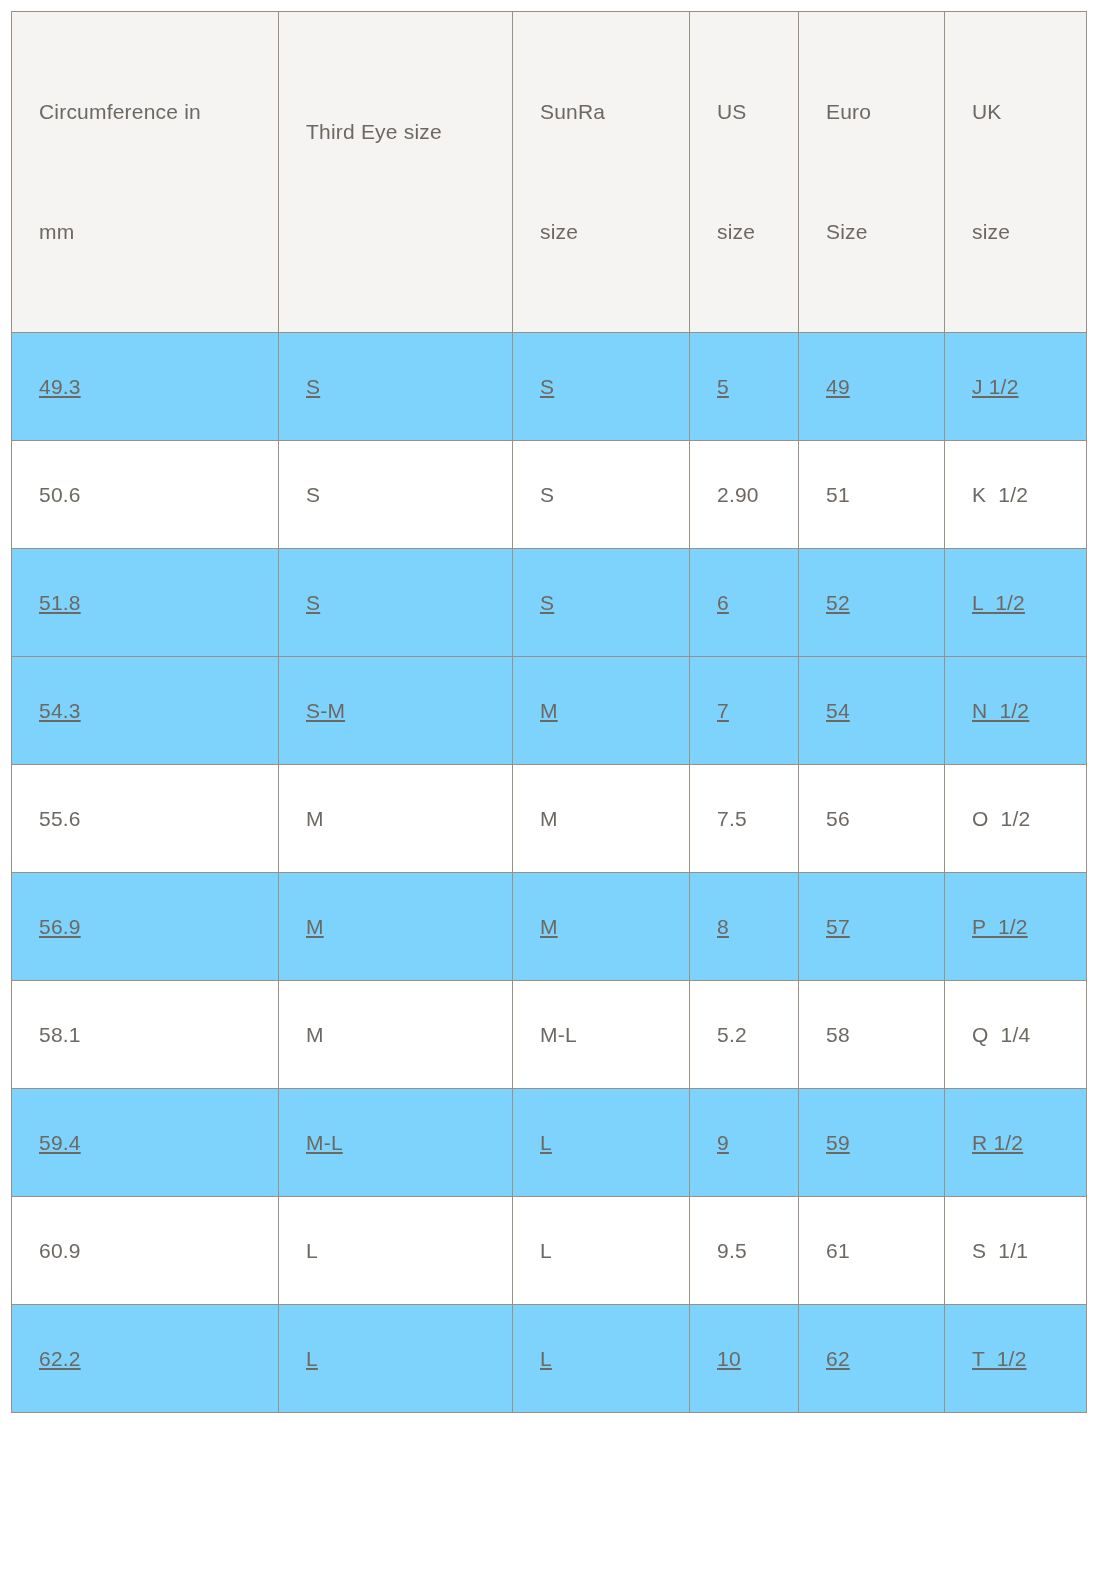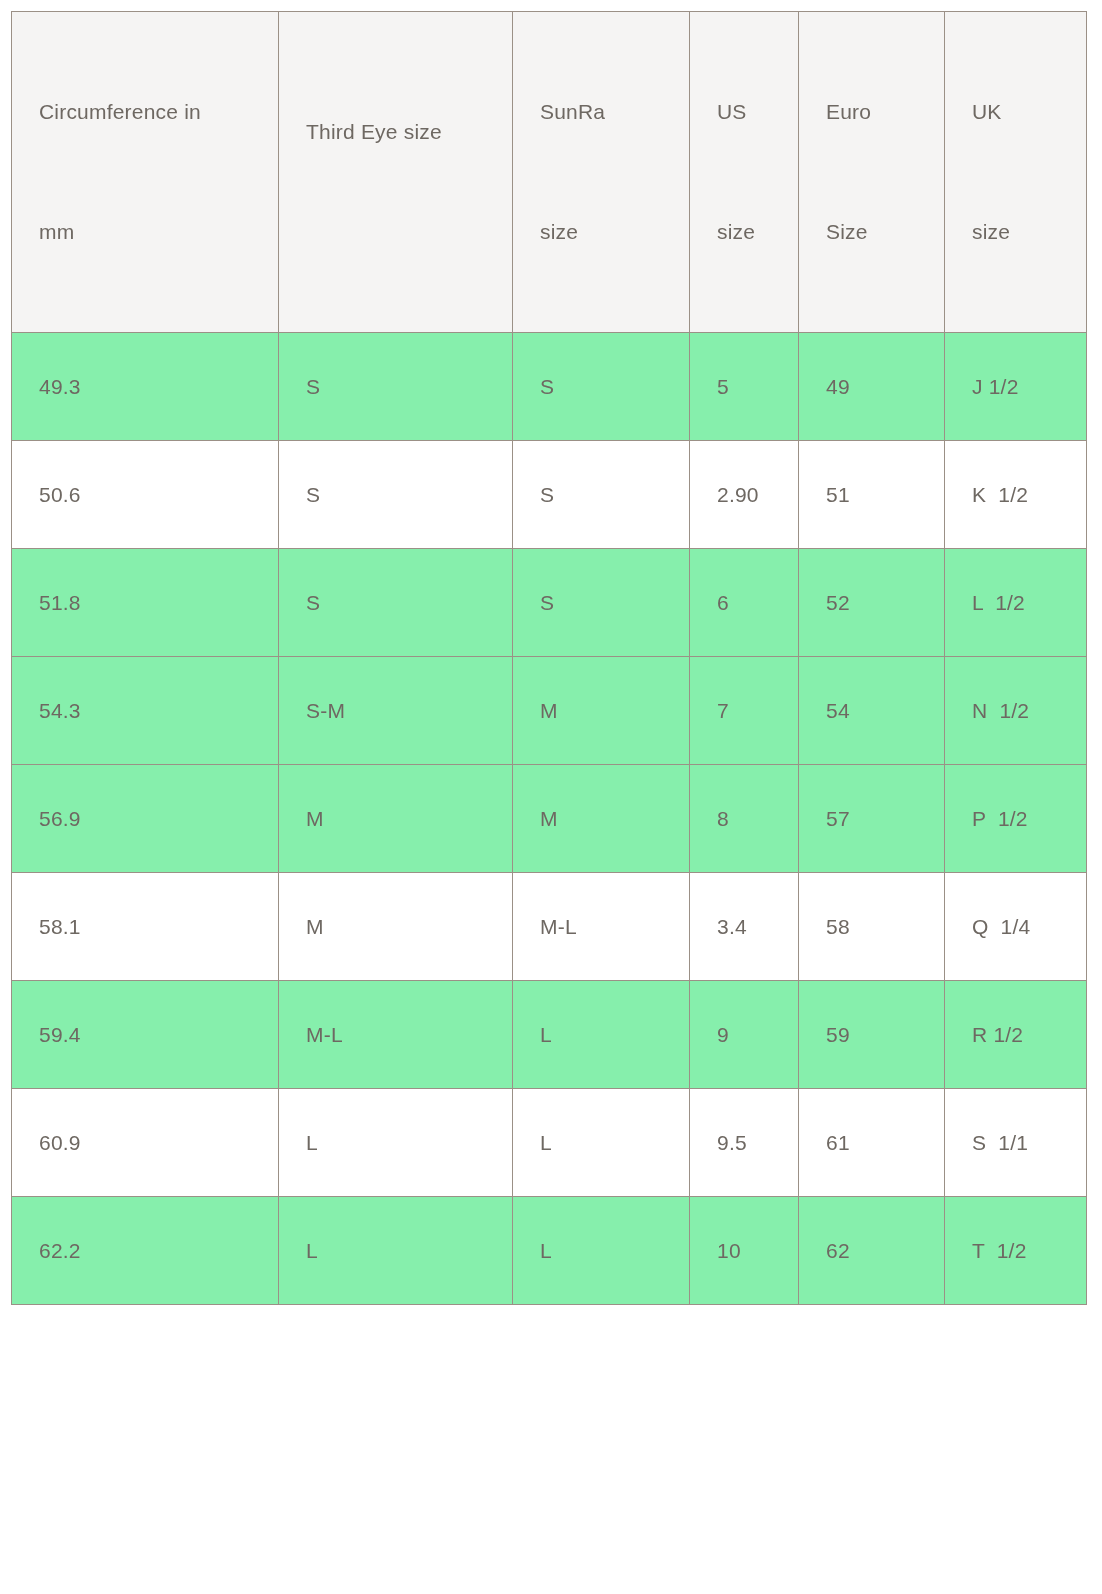--- a/index.html
+++ b/index.html
@@ -60,21 +60,22 @@
   table.size-table thead th .hdr-line {
     display: block;
   }
 
   table.size-table tbody td {
     height: 107px;
     background: #ffffff;
   }
 
   table.size-table tbody tr.alt td {
-    background: #86efac;
+    background: #7dd3fc;
+    text-decoration: underline;
   }
 </style>
 </head>
 <body>
 
 <div class="table-wrap">
   <table class="size-table">
     <colgroup>
       <col class="c-circ">
         <col class="c-third">
@@ -137,33 +138,41 @@
           <td>L  1/2</td>
         </tr>
         <tr class="alt">
           <td>54.3</td>
           <td>S-M</td>
           <td>M</td>
           <td>7</td>
           <td>54</td>
           <td>N  1/2</td>
         </tr>
+        <tr>
+          <td>55.6</td>
+          <td>M</td>
+          <td>M</td>
+          <td>7.5</td>
+          <td>56</td>
+          <td>O  1/2</td>
+        </tr>
         <tr class="alt">
           <td>56.9</td>
           <td>M</td>
           <td>M</td>
           <td>8</td>
           <td>57</td>
           <td>P  1/2</td>
         </tr>
         <tr>
           <td>58.1</td>
           <td>M</td>
           <td>M-L</td>
-          <td>3.4</td>
+          <td>5.2</td>
           <td>58</td>
           <td>Q  1/4</td>
         </tr>
         <tr class="alt">
           <td>59.4</td>
           <td>M-L</td>
           <td>L</td>
           <td>9</td>
           <td>59</td>
           <td>R 1/2</td>

